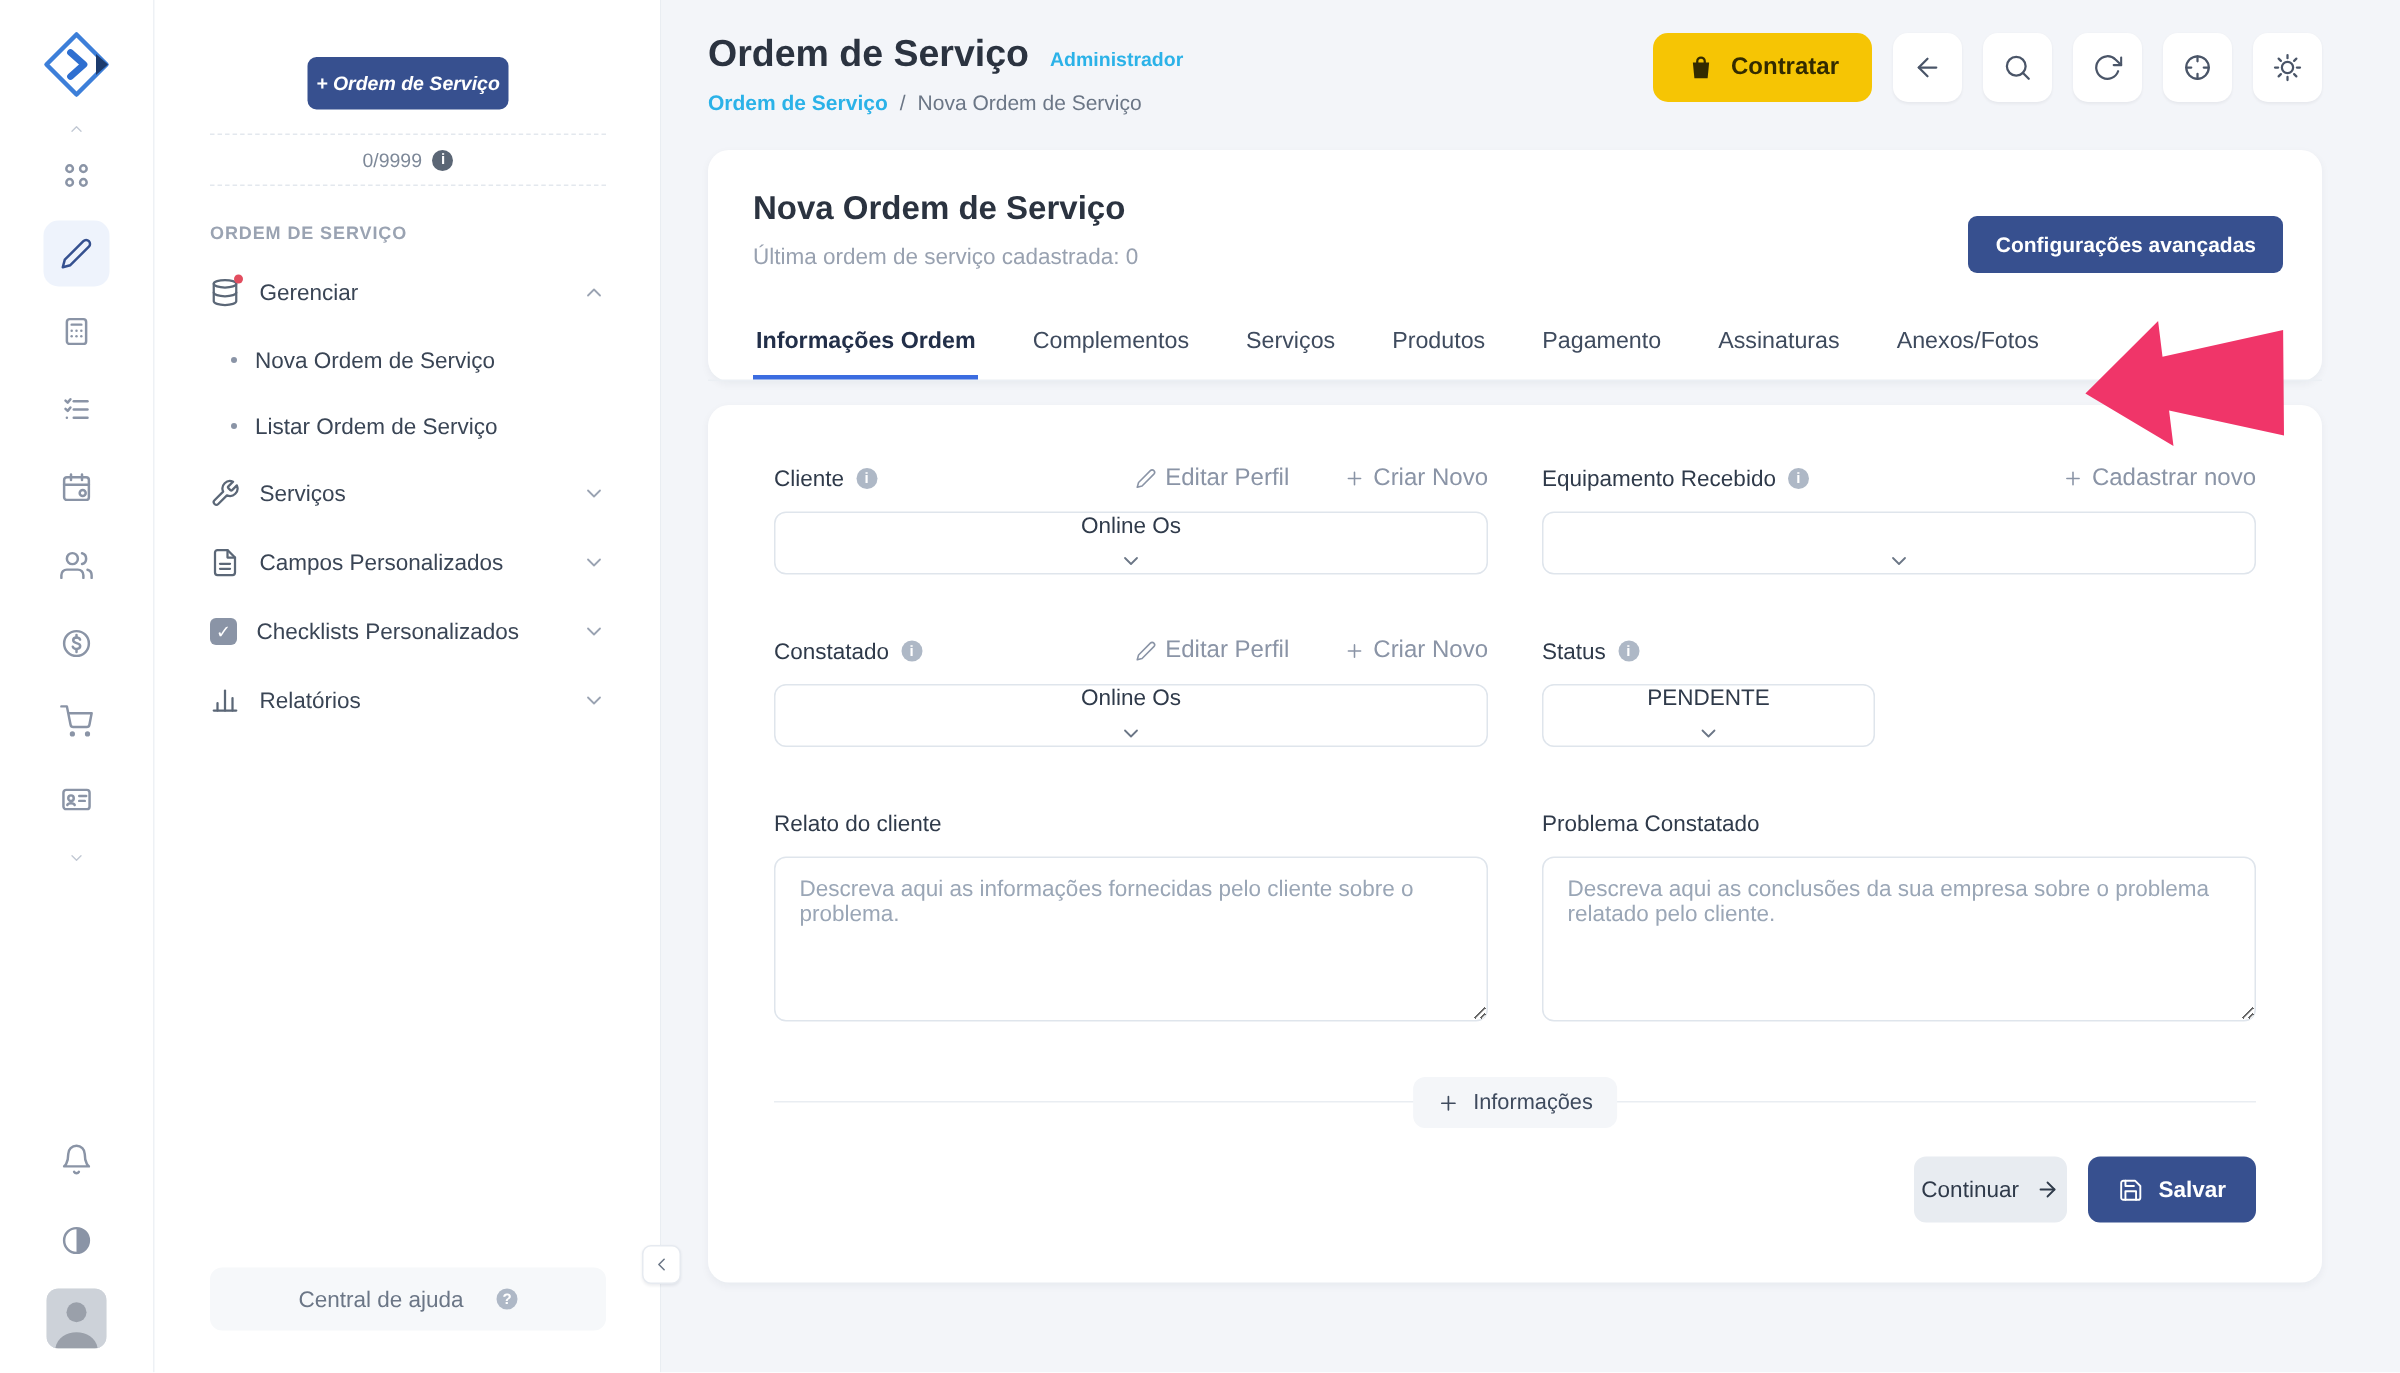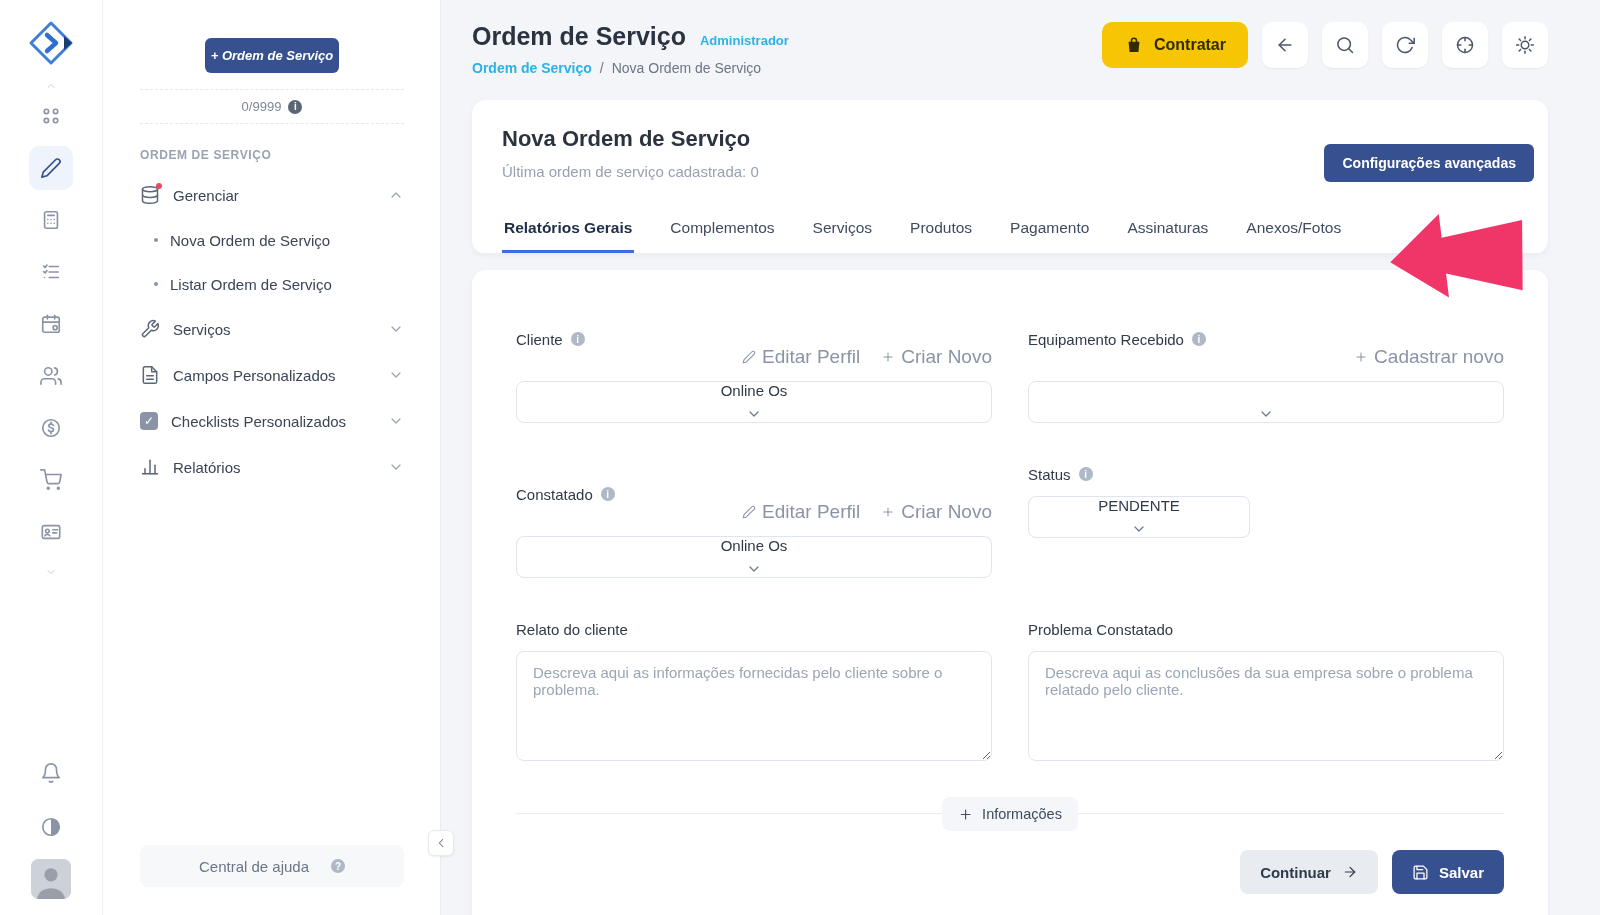--- a/index.html
+++ b/index.html
@@ -65,49 +65,49 @@
     color:#332b00; font-size:16px; font-weight:700; display:flex; align-items:center; gap:10px; cursor:pointer;
     font-family:inherit; }
   .icon-btn { width:46px; height:46px; border:none; border-radius:10px; background:#fff; color:#4a5568;
     display:flex; align-items:center; justify-content:center; cursor:pointer;
     box-shadow:0 1px 2px rgba(27,37,58,.06); }
 
   .card { background:#fff; border-radius:14px; box-shadow:0 2px 6px rgba(20,30,60,.05); }
   .card-head { margin-top:24px; padding:26px 30px 0; position:relative; }
   .card-title { font-size:22px; font-weight:700; color:#2b3340; }
   .card-sub { margin-top:11px; font-size:15px; color:#98a1b0; }
-  .btn-advanced { position:absolute; right:14px; top:44px; background:var(--brand-navy,#37508f); color:#fff;
+  .btn-advanced { position:absolute; right:26px; top:44px; background:var(--brand-navy,#37508f); color:#fff;
     border:none; border-radius:6px; padding:11px 18px; font-size:14px; font-weight:600; cursor:pointer;
     font-family:inherit; }
   .tabs { margin:24px -30px 0; padding:0 30px; border-bottom:1px solid #ebeff4; display:flex; gap:34px; }
   .tab { padding:15px 2px 13px; font-size:15.5px; color:#3f4b5e; border-bottom:3px solid transparent; cursor:pointer; }
   .tab.active { color:#222f49; font-weight:700; border-bottom-color:var(--tab-active-blue,#3b6ce0); }
 
   .card-form { margin-top:16px; padding:40px 44px; }
   .grid2 { display:grid; grid-template-columns:1fr 1fr; column-gap:36px; }
   .frow { margin-top:0; }
   .frow.gap { margin-top:42px; }
   .label-row { display:flex; align-items:center; justify-content:space-between; margin-bottom:13px; min-height:18px; }
   .lbl { font-size:15px; color:#2f3a4a; display:flex; gap:8px; align-items:center; }
-  .links { display:flex; gap:21px; align-items:center; color:#8a94a6; font-size:19px;margin-top:36px; }
+  .links { display:flex; gap:36px; align-items:center; color:#8a94a6; font-size:16px; }
   .link { display:flex; gap:6px; align-items:center; cursor:pointer; }
   .select { height:42px; border:1px solid #dfe5ec; border-radius:8px; background:#fff; display:flex;
     align-items:center; justify-content:space-between; padding:0 16px; font-size:15px; color:#2f3a4a; cursor:pointer;flex-direction:column; }
   .select .chev { color:#6b7686; display:flex; }
   .select.small { width:222px; }
   textarea.ta { width:100%; height:110px; border:1px solid #dfe5ec; border-radius:8px; padding:12px 16px;
     font-size:15px; color:#2f3a4a; font-family:inherit; background:#fff; resize:both; }
   textarea.ta::placeholder { color:#9aa6b6; }
   .info-divider { margin-top:48px; border-top:1px solid #e9edf2; position:relative; height:0; }
   .info-btn { position:absolute; left:50%; top:-17px; transform:translateX(-50%); background:#f4f6f9;
     border:none; border-radius:8px; padding:9px 16px; color:#3f4b5e; font-size:14.5px; display:flex;
     gap:9px; align-items:center; cursor:pointer; font-family:inherit; white-space:nowrap; }
   .actions { margin-top:36px; display:flex; justify-content:flex-end; gap:14px; }
-  .btn-continuar { background:#e8ecf1; color:#2f3a4a; border:none; height:44px; padding:0 20px; border-radius:8px;
-    font-size:15px; display:flex; gap:11px; align-items:center; cursor:pointer; font-family:inherit;font-weight:bold; }
+  .btn-continuar { background:#e8ecf1; color:#2f3a4a; border:none; height:44px; padding:0 5px; border-radius:8px;
+    font-size:15px; display:flex; gap:11px; align-items:center; cursor:pointer; font-family:inherit; }
   .btn-salvar { background:var(--brand-navy,#37508f); color:#fff; border:none; height:44px; padding:0 20px;
     border-radius:8px; font-size:15px; font-weight:600; display:flex; gap:10px; align-items:center; cursor:pointer;
     font-family:inherit; }
 
   .annot-arrow { position:absolute; left:1388px; top:206px; z-index:30; pointer-events:none; }
 </style>
 </head>
 <body>
 
 <div class="app">
@@ -396,21 +396,21 @@
             </svg>
         </button>
       </div>
     </div>
 
     <section class="card card-head">
       <h2 class="card-title">Nova Ordem de Serviço</h2>
       <div class="card-sub">Última ordem de serviço cadastrada: 0</div>
       <button class="btn-advanced">Configurações avançadas</button>
       <div class="tabs">
-        <span class="tab active">Relatórios Gerais</span>
+        <span class="tab active">Informações Ordem</span>
         <span class="tab">Complementos</span>
         <span class="tab">Serviços</span>
         <span class="tab">Produtos</span>
         <span class="tab">Pagamento</span>
         <span class="tab">Assinaturas</span>
         <span class="tab">Anexos/Fotos</span>
       </div>
     </section>
 
     <section class="card card-form">

